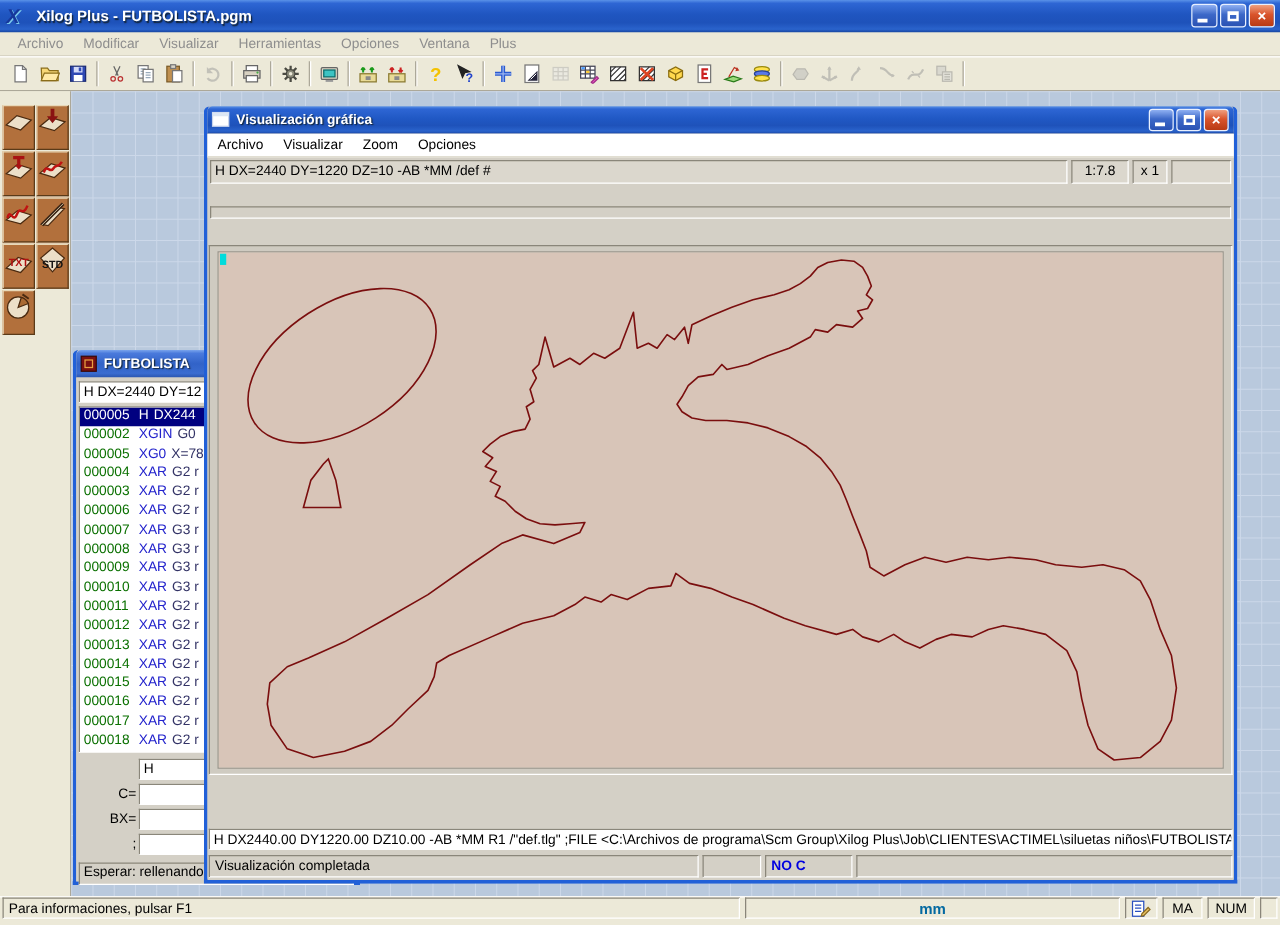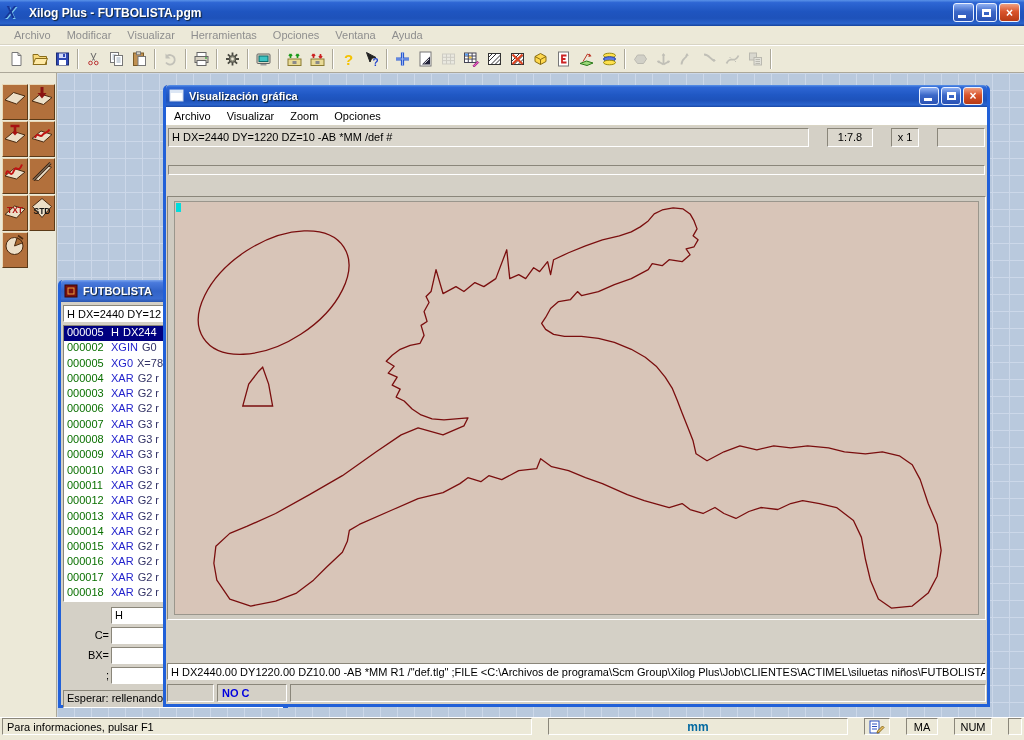--- a/index.html
+++ b/index.html
@@ -71,21 +71,21 @@
 
   .sunken { border:1px solid; border-color:#8a867a #fff #fff #8a867a; }
   .fieldtext { background:#dbd7cd; padding:1px 3px; white-space:nowrap; overflow:hidden; line-height:15px; }
   .whitefield { background:#fff; }
 
   
   #gwin { left:106px; top:12px; width:827px; height:622px; z-index:2; background:#d4d0c6; }
   #gwin .gmenu { position:absolute; left:0; top:0; right:0; height:19px; background:#fff;
     display:flex; align-items:center; border-bottom:1px solid #d8d4c4; }
   #gwin .gmenu .mitem { color:#000; padding:2px 8px; }
-  .gfrow { position:absolute; left:0; top:20px; right:0; height:21px; display:flex; gap:18px; padding:1px 2px; }
+  .gfrow { position:absolute; left:0; top:20px; right:0; height:21px; display:flex; gap:3px; padding:1px 2px; }
   .gband { position:absolute; left:0; top:41px; right:0; height:48px; }
   .gband-strip { position:absolute; left:2px; right:2px; top:17px; height:10px; }
   .gcanvas-frame { position:absolute; left:1px; right:1px; top:89px; height:424px;
     background:#cfcbc1; padding:4px 6px; border:1px solid; border-color:#8a867a #fff #fff #8a867a; }
   .gcanvas { width:100%; height:100%; border:1px solid #9a968c; position:relative; }
   .gcanvas svg { display:block; width:100%; height:100%; }
   .gfooter { position:absolute; left:1px; right:1px; top:556px; height:17px; font-size:11px; }
   .gstatus { position:absolute; left:1px; right:1px; top:577px; height:18px; display:flex; gap:3px; }
   .gstatus .gpanel { padding:1px 4px; line-height:14px; white-space:nowrap; overflow:hidden; background:#d4d0c6; }
   .gpanel.accent { color:#0000e0; font-weight:bold; }
@@ -105,21 +105,21 @@
   .pfrow { display:flex; align-items:center; height:20px; }
   .pflabel { width:48px; text-align:right; padding-right:2px; color:#000; }
   .pfval { flex:1; height:17px; background:#fff; padding:1px 3px; line-height:13px; }
   .pfval.right { text-align:right; }
   .pstatus { position:absolute; left:2px; top:388px; right:2px; height:18px; padding:1px 3px;
     background:#d4d0c6; white-space:nowrap; overflow:hidden; }
 
   
   .statusbar {
     position:absolute; left:0; top:717px; width:1024px; height:19px; background:#ece9d8;
-    border-top:1px solid #fff; display:flex; align-items:center; gap:16px; padding:2px 2px 3px 2px;
+    border-top:1px solid #fff; display:flex; align-items:center; gap:4px; padding:2px 2px 3px 2px;
   }
   .sb-panel { height:17px; padding:1px 4px; line-height:14px; background:#ece9d8; white-space:nowrap; overflow:hidden; }
   .sb-help { flex:1; }
   .sb-units { width:300px; text-align:center; color:#0369a1; font-weight:bold; font-size:12px; }
   .sb-icon { width:26px; display:flex; align-items:center; justify-content:center; }
   .sb-ma { width:32px; text-align:center; }
   .sb-num { width:38px; text-align:center; }
   .sb-end { width:14px; }
 </style>
 </head>
@@ -142,21 +142,21 @@
   </div>
 </div>
 
 <div class="menubar" id="main-menu">
     <span class="mitem">Archivo</span>
     <span class="mitem">Modificar</span>
     <span class="mitem">Visualizar</span>
     <span class="mitem">Herramientas</span>
     <span class="mitem">Opciones</span>
     <span class="mitem">Ventana</span>
-    <span class="mitem">Ayuda</span>
+    <span class="mitem">Plus</span>
   </div>
 
 <div class="toolbar" id="main-toolbar">
     <div class="tbtn">
       <svg width="17" height="16" viewBox="0 0 16 16">
         <path d="M3.5 1.5h6l3 3v10h-9z" fill="#fff" stroke="#777"></path>
         <path d="M9.5 1.5v3h3" fill="none" stroke="#777"></path>
       </svg>
     </div>
     <div class="tbtn">
@@ -576,20 +576,21 @@
               <svg viewBox="0 0 806 414" preserveAspectRatio="none" style="background:#d8c5b8">
                 <rect x="1" y="1" width="5" height="9" fill="#00dcdc"></rect>
                 <ellipse cx="99" cy="91" rx="84" ry="50" transform="rotate(-33 99 91)" fill="none" stroke="#7a0e0e" stroke-width="1.3"></ellipse>
                 <polygon points="68,205 98,205 94,183 88,166 84,170 74,183" fill="none" stroke="#7a0e0e" stroke-width="1.3"></polygon>
                 <polygon points="257,90 262,68 269,92 282,85 290,90 301,81 310,85 322,77 333,48 336,77 345,73 352,77 360,66 366,70 374,60 377,73 380,58 395,51 412,44 429,38 446,34 458,30 467,25 475,19 481,12 489,8 500,6 510,7 517,12 521,19 524,27 520,34 525,38 521,45 513,47 517,53 509,60 496,58 489,64 479,62 475,68 458,77 441,83 425,90 408,94 404,90 397,98 385,100 377,107 372,116 368,122 372,128 380,133 391,135 408,135 425,137 441,141 458,148 472,156 483,165 492,176 499,187 504,199 509,212 515,227 520,240 523,253 534,260 551,251 567,245 584,249 601,245 618,247 635,245 656,247 672,251 693,253 710,251 727,255 740,264 748,279 756,303 765,324 769,350 765,376 756,393 740,406 719,408 706,399 698,380 693,359 689,337 681,320 664,307 647,303 630,300 618,303 605,309 588,307 576,311 563,318 551,313 542,307 530,313 517,309 509,303 496,307 471,300 454,294 429,283 412,277 395,270 378,266 367,258 363,268 345,270 328,279 315,275 307,281 294,277 286,283 269,292 244,298 219,309 185,324 175,330 173,341 168,352 152,367 139,380 122,393 101,401 76,406 55,399 42,380 39,363 41,346 55,333 72,326 101,313 135,294 168,275 202,251 227,234 244,227 269,234 290,225 294,217 282,218 270,219 258,218 247,214 238,208 230,200 222,196 226,188 218,184 223,176 214,172 220,165 212,160 218,154 226,148 236,144 246,142 250,134 247,124 253,120 250,110 255,101 252,95" fill="none" stroke="#7a0e0e" stroke-width="1.3" stroke-linejoin="round"></polygon>
               </svg>
             </div>
         </div>
         <div class="gfooter sunken fieldtext whitefield">H DX2440.00 DY1220.00 DZ10.00 -AB *MM R1 /"def.tlg" ;FILE &lt;C:\Archivos de programa\Scm Group\Xilog Plus\Job\CLIENTES\ACTIMEL\siluetas niños\FUTBOLISTA.d</div>
         <div class="gstatus" id="gstatus">
+            <div class="gpanel sunken" style="width: 392px;">Visualización completada</div>
             <div class="gpanel sunken" style="width: 47px;"></div>
             <div class="gpanel sunken accent" style="width: 70px;">NO C</div>
             <div class="gpanel sunken" style="flex: 1 1 0%;"></div>
           </div>
       </div>
     </div>
 
   </div>
 </div>
 

